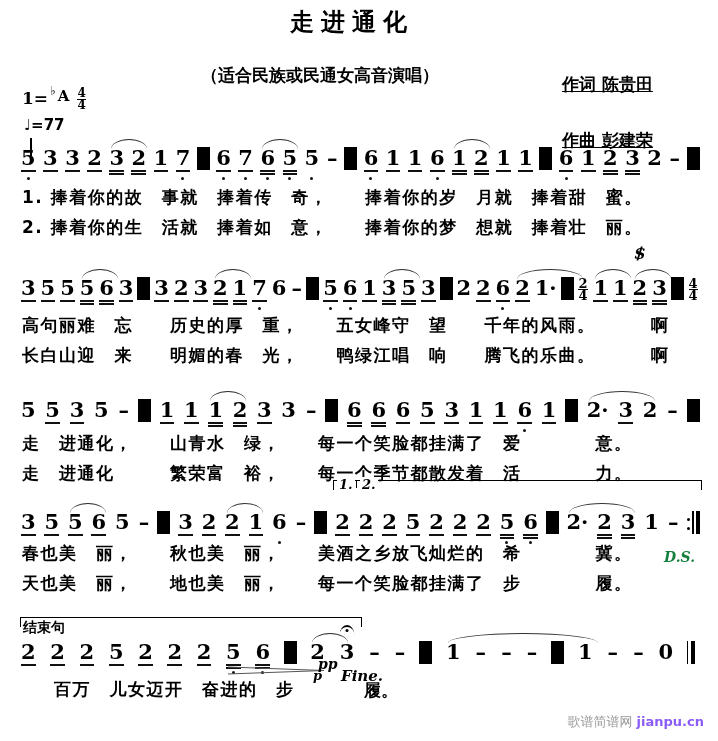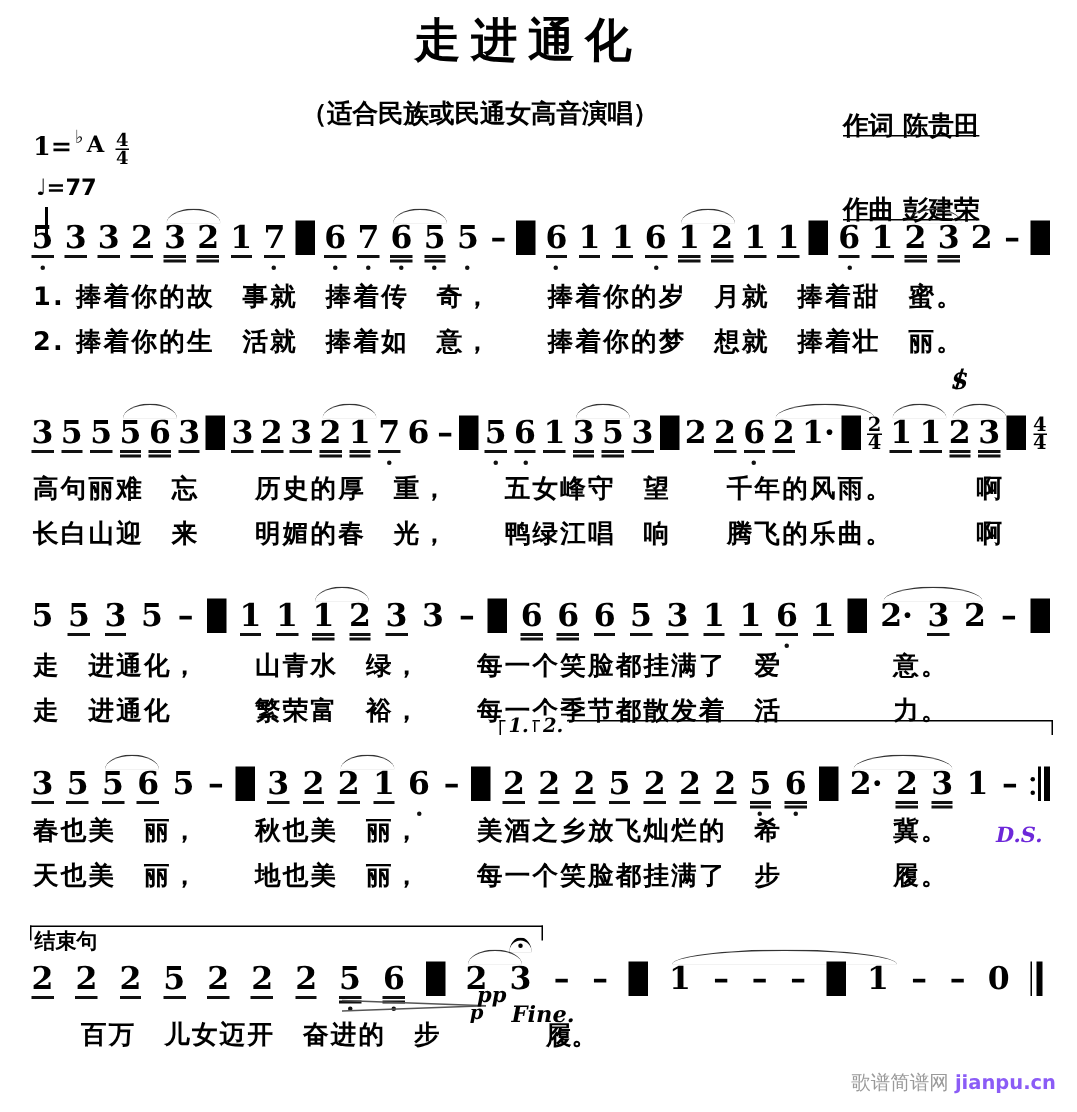--- a/index.html
+++ b/index.html
@@ -1,20 +1,20 @@
 <!DOCTYPE html>
 <html><head>
 <meta charset="utf-8">
 <style>
   html,body{margin:0;padding:0;background:#fff;}
   body{width:718px;height:741px;position:relative;overflow:hidden;
        font-family:"DejaVu Sans",sans-serif;color:#000;}
   .abs{position:absolute;}
   
-  .title{top:6px;left:0;width:704px;text-align:center;font-size:31px;font-weight:900;letter-spacing:7px;}
+  .title{top:6px;left:0;width:704px;text-align:center;font-size:24px;font-weight:900;letter-spacing:7px;}
   .subtitle{top:64px;left:0;width:640px;text-align:center;font-size:17px;font-weight:700;}
   .credits{top:70px;left:562px;font-size:17px;font-weight:700;line-height:28px;white-space:pre;text-decoration:underline;}
   .keyblock{top:88px;left:22px;display:flex;align-items:flex-start;gap:2px;
             font-family:"DejaVu Serif","Liberation Serif",serif;font-weight:700;font-size:17px;}
   .keyblock .flat{font-size:12px;position:relative;top:-4px;}
   .keyblock .letter{font-size:15px;position:relative;top:-1px;}
   .tsfrac{display:inline-flex;flex-direction:column;align-items:center;font-size:12px;line-height:11px;margin-left:6px;font-weight:700;}
   .tsfrac span+span{border-top:1px solid #000;}
   .tempo{top:116px;left:24px;font-size:15px;font-weight:700;font-family:"DejaVu Sans",sans-serif;}
   .openbar{top:138px;left:30px;width:2px;height:26px;background:#000;}
@@ -49,21 +49,21 @@
   .lyric{position:absolute;left:2px;width:676px;font-size:17px;font-weight:700;letter-spacing:1.5px;white-space:pre;}
   
   .volta{top:480px;left:333px;width:367px;height:9px;border-top:1.6px solid #000;
          border-left:1.6px solid #000;border-right:1.6px solid #000;}
   .volta .lab{position:absolute;top:-4px;font:italic 700 13px "DejaVu Serif",serif;background:#fff;padding:0 2px;}
   .volta .lab1{left:3px;} .volta .lab2{left:26px;}
   .volta .tick{position:absolute;left:22px;top:0;width:1.4px;height:7px;background:#000;}
   .endingbracket{top:617px;left:20px;width:340px;height:9px;border-top:1.6px solid #000;
          border-left:1.6px solid #000;border-right:1.6px solid #000;}
   .endingbracket .lab{position:absolute;left:2px;top:1px;font-size:14px;font-weight:700;}
-  .ds{top:549px;left:664px;font:italic 700 14px "DejaVu Serif",serif;color:#6d28d9;}
+  .ds{top:549px;left:664px;font:italic 700 14px "DejaVu Serif",serif;color:#15803d;}
   .pp{top:656px;left:318px;font:italic 700 14px "DejaVu Serif",serif;}
   .fine{top:667px;left:341px;font:italic 700 15px "DejaVu Serif",serif;}
   .taillyric{top:679px;left:364px;font-size:17px;font-weight:700;}
   .hairpin{top:666px;left:228px;}
   .watermark{bottom:10px;right:14px;font-size:13px;}
   .watermark .site{color:#9a9a9a;}
   .watermark .dom{font-weight:700;}
 </style>
 </head>
 <body>

